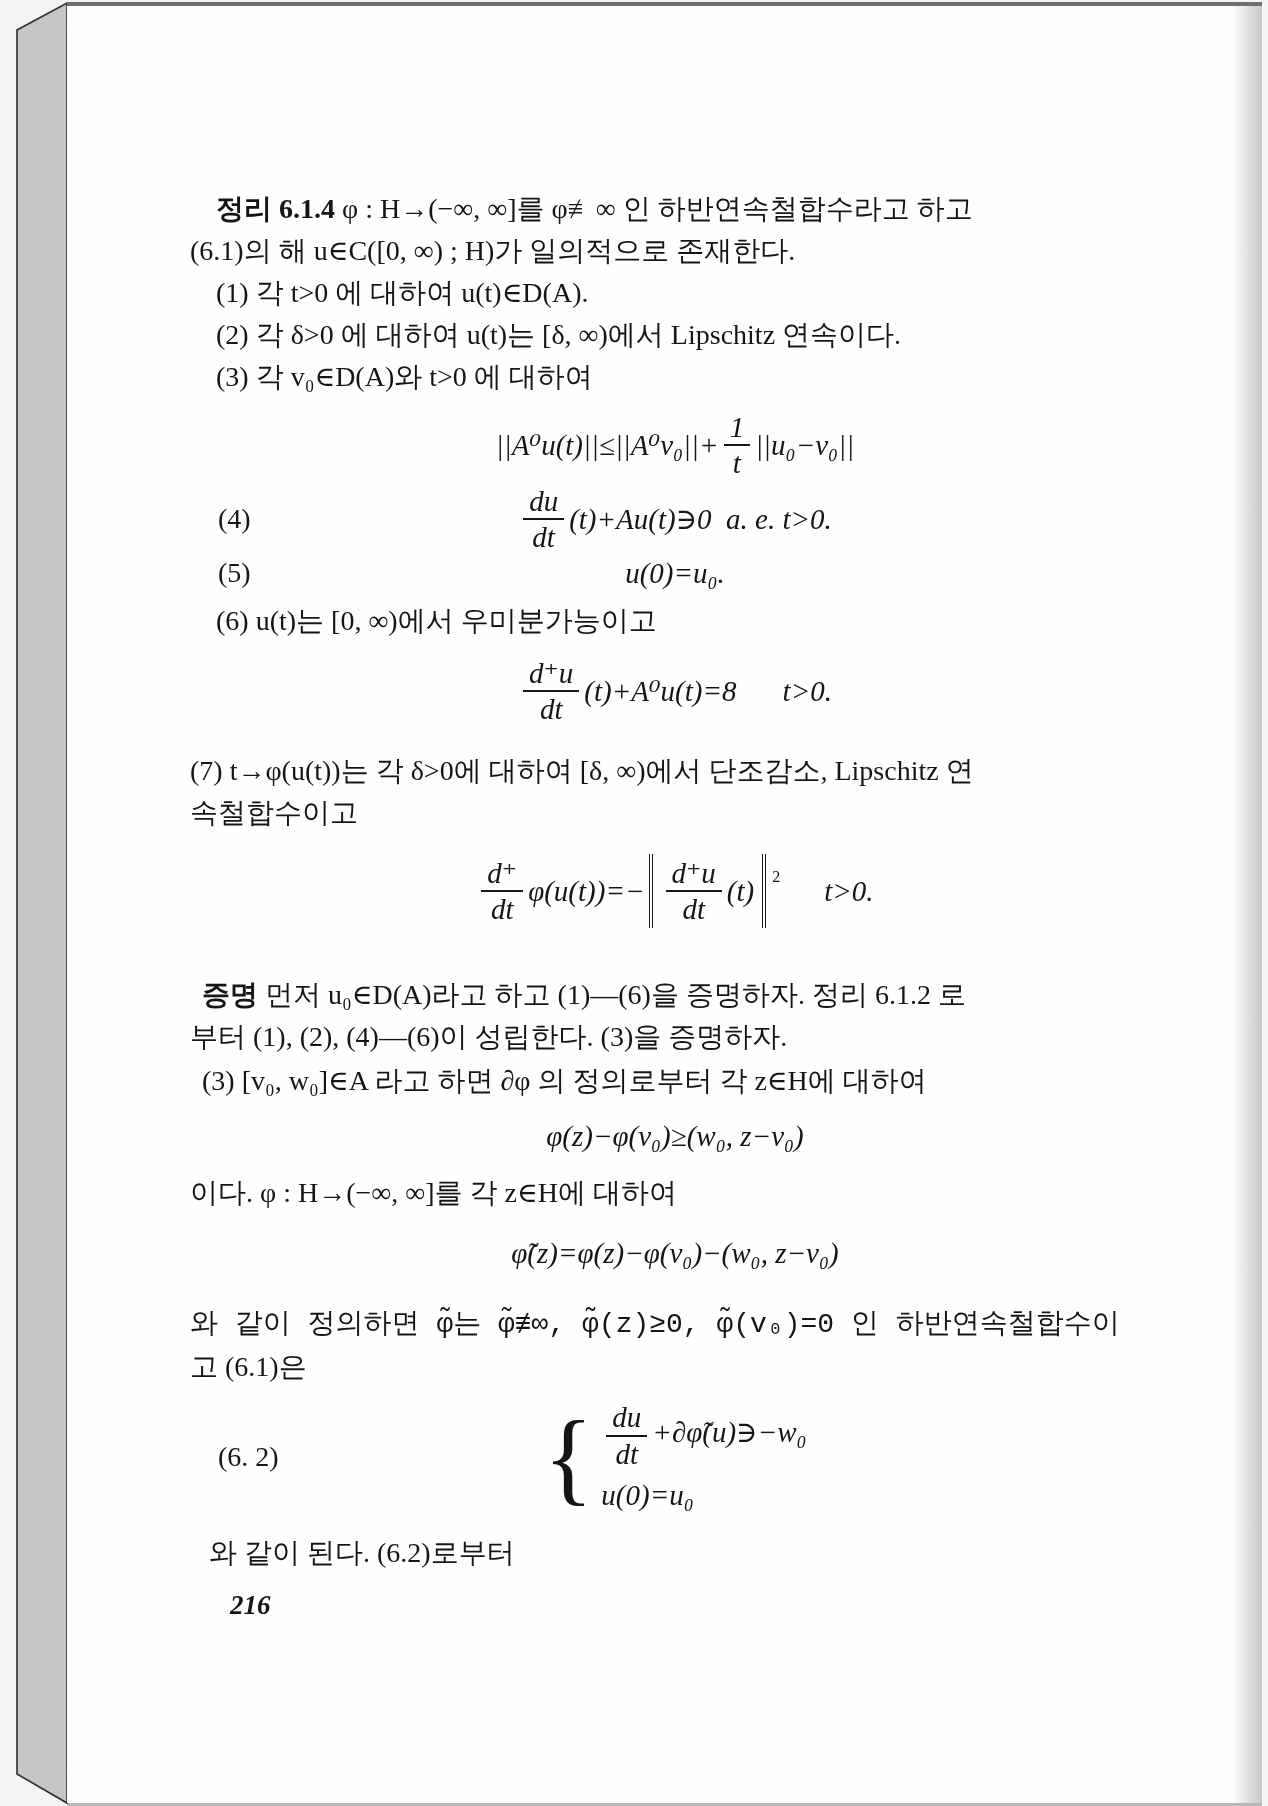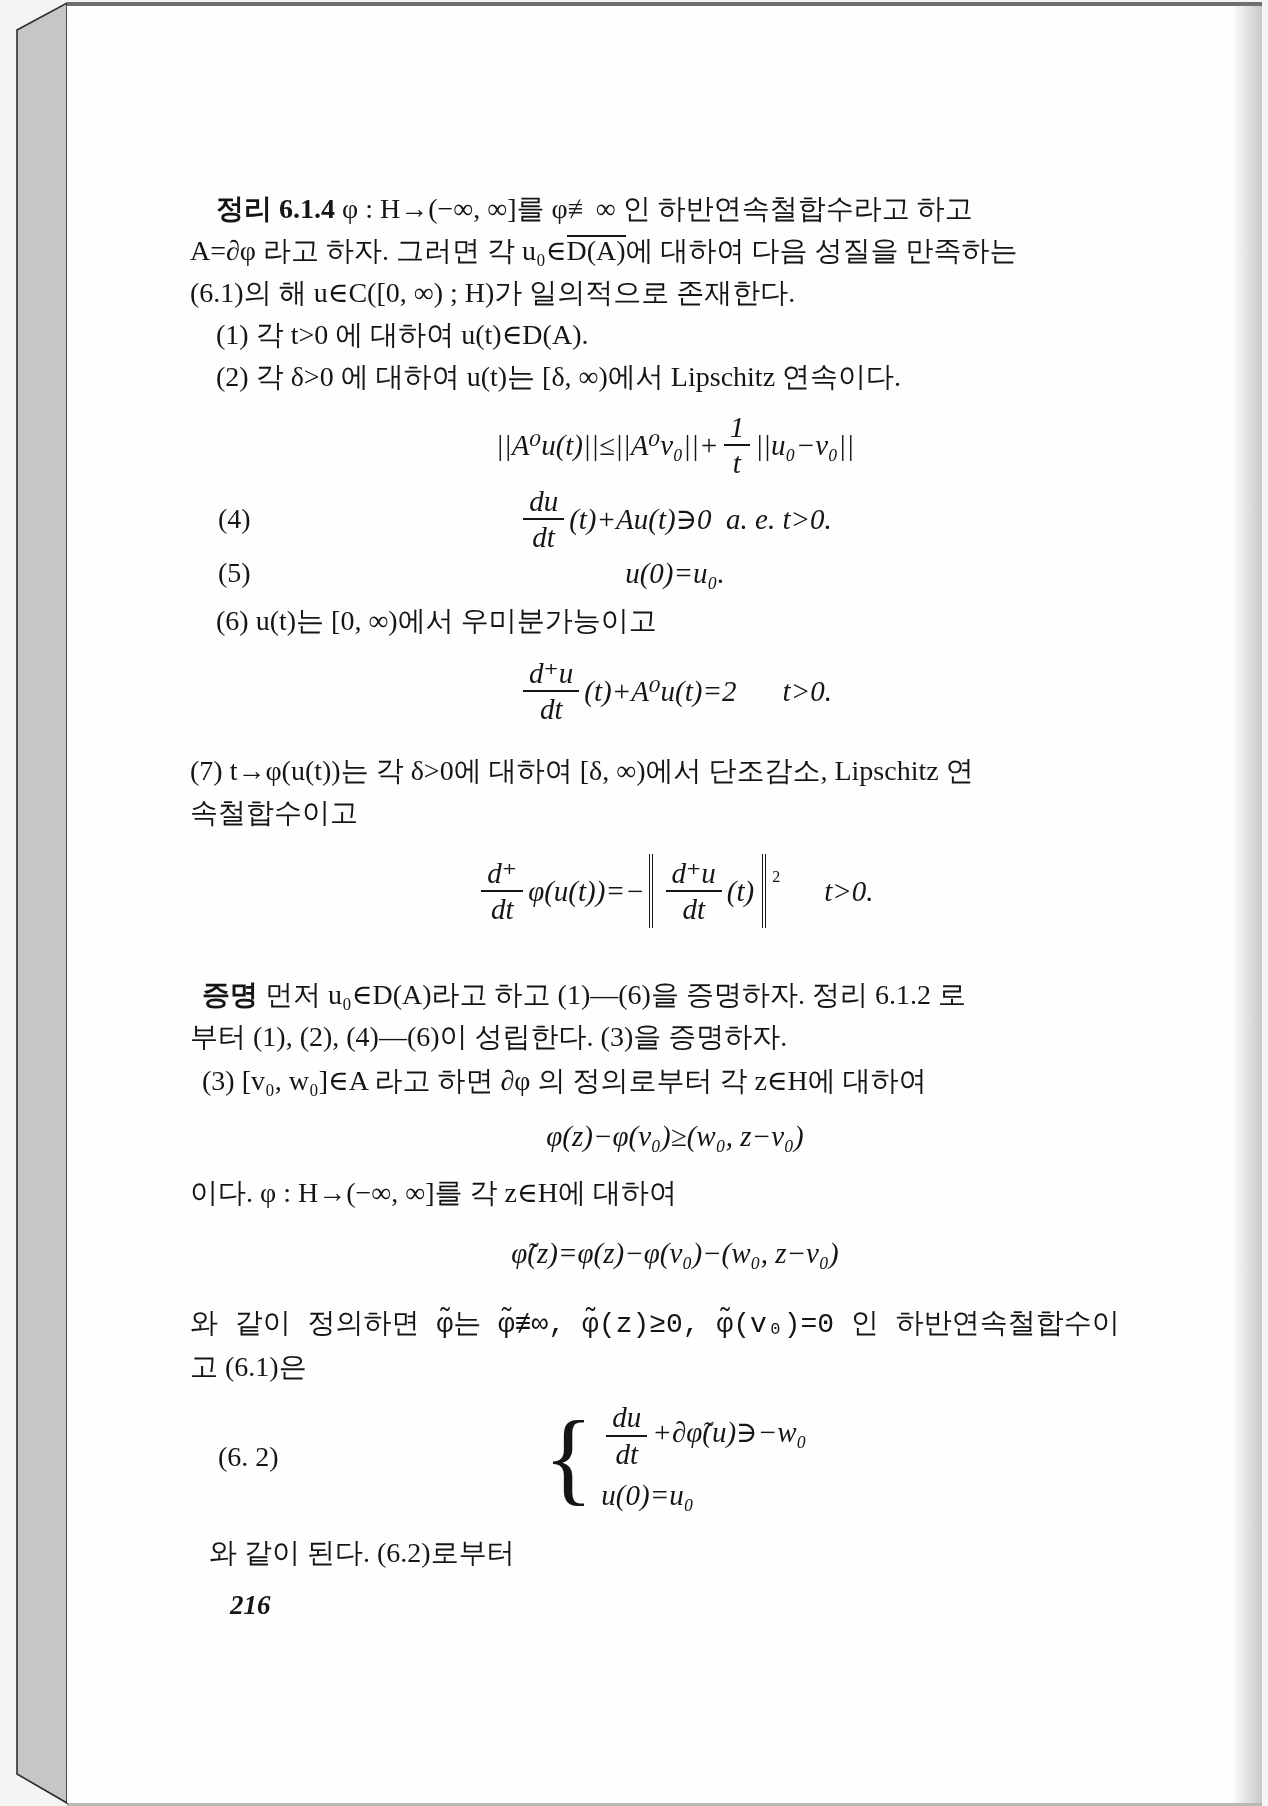--- a/index.html
+++ b/index.html
@@ -54,44 +54,44 @@
   <svg class="spine-svg" width="1268" height="1806" viewBox="0 0 1268 1806">
     <polygon points="67,1803 1262,1803 1262,1806 67,1806" fill="#b8b8b8"></polygon>
     <polygon points="17,30 67,3 67,1803 17,1774" fill="#c6c6c6" stroke="#2c2c2c" stroke-width="1.6"></polygon>
   </svg>
 
   <div class="page">
     <div class="content">
 
       <div class="sec-top">
         <p class="line ind"><span class="b">정리 6.1.4</span><span>  φ : H→(−∞, ∞]를  φ≢∞ 인  하반연속철합수라고  하고</span></p>
-        <p class="line"><span>A=∂φ 라고 하자.  그러면 각 u₀∈</span><span class="ov">D(A)</span><span>에 대하여 다음 성질을 만족하는</span></p>
         <p class="line">(6.1)의 해 u∈C([0, ∞) ; H)가 일의적으로 존재한다.</p>
         <p class="line ind">(1) 각 t&gt;0 에 대하여 u(t)∈D(A).</p>
         <p class="line ind">(2) 각 δ&gt;0 에 대하여 u(t)는 [δ, ∞)에서 Lipschitz 연속이다.</p>
+        <p class="line ind">(3) 각 v₀∈D(A)와 t&gt;0 에 대하여</p>
       </div>
 
       <div class="disp d1">
         <span>||A⁰u(t)||≤||A⁰v₀||+</span><span class="frac"><span class="num">1</span><span class="den">t</span></span><span>||u₀−v₀||</span>
       </div>
 
       <div class="disp d4">
         <span class="lbl">(4)</span>
         <span class="frac"><span class="num">du</span><span class="den">dt</span></span><span>(t)+Au(t)∋0  a. e. t&gt;0.</span>
       </div>
 
       <div class="disp d5">
         <span class="lbl">(5)</span>
         <span>u(0)=u₀.</span>
       </div>
 
       <p class="line ind m-item6">(6) u(t)는 [0, ∞)에서 우미분가능이고</p>
 
       <div class="disp d6">
-        <span class="frac"><span class="num">d⁺u</span><span class="den">dt</span></span><span>(t)+A⁰u(t)=2</span><span class="cond">t&gt;0.</span>
+        <span class="frac"><span class="num">d⁺u</span><span class="den">dt</span></span><span>(t)+A⁰u(t)=8</span><span class="cond">t&gt;0.</span>
       </div>
 
       <p class="line m-p7">(7) t→φ(u(t))는 각 δ&gt;0에 대하여 [δ, ∞)에서 단조감소,  Lipschitz 연</p>
       <p class="line">속철합수이고</p>
 
       <div class="disp d7">
         <span class="frac"><span class="num">d⁺</span><span class="den">dt</span></span><span>φ(u(t))=−</span><span class="norm"><span class="frac"><span class="num">d⁺u</span><span class="den">dt</span></span><span>(t)</span></span><span class="pow">2</span><span class="cond">t&gt;0.</span>
       </div>
 
       <p class="line ind-sm m-proof"><span class="b">증명</span><span>  먼저 u₀∈D(A)라고 하고 (1)—(6)을 증명하자.  정리 6.1.2 로</span></p>

